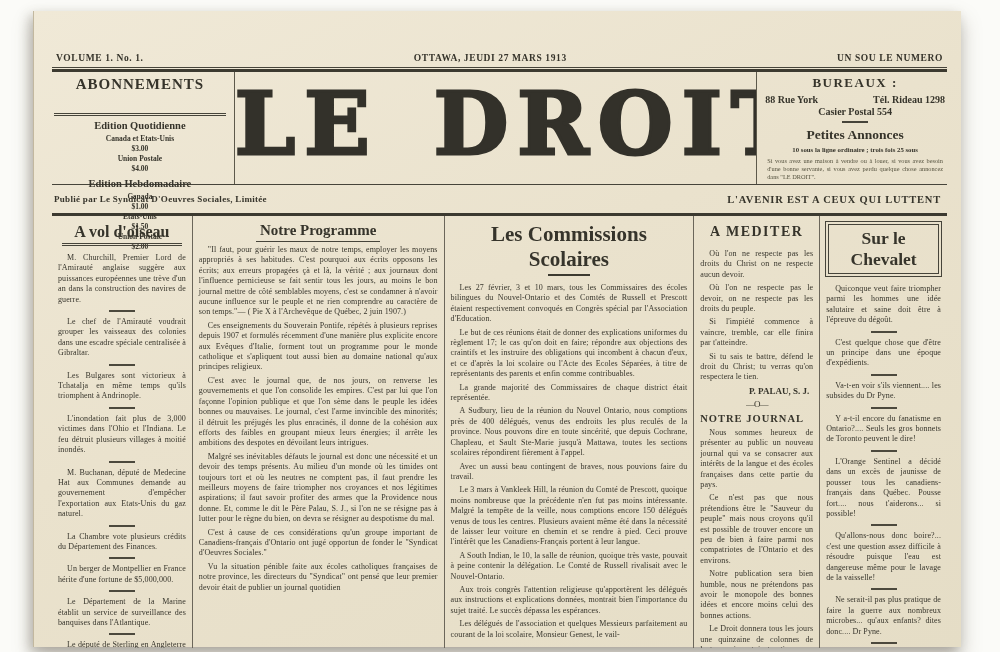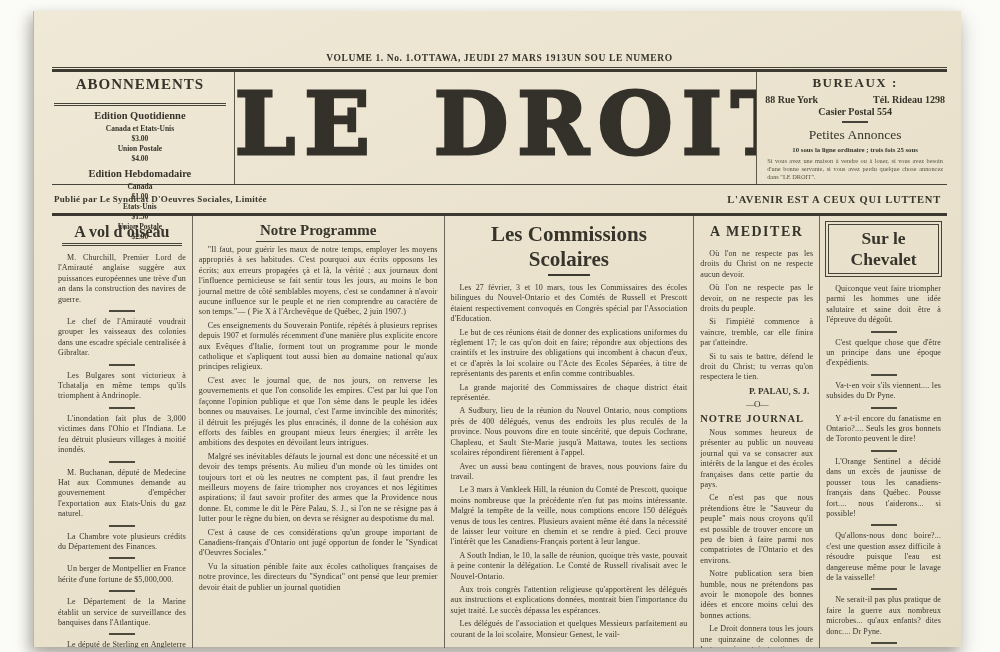--- a/index.html
+++ b/index.html
@@ -11,47 +11,47 @@
   }
   .paper {
     position:absolute; left:33px; top:11px; width:928px; height:636px;
     background:linear-gradient(155deg,#f0e9d7 0%, #eae2cd 45%, #e5ddc6 100%);
     box-shadow:0 10px 18px rgba(95,88,70,.38), -4px 4px 10px rgba(95,88,70,.25);
     border-left:1px solid #c2b89f;
     color:#36342b;
     padding:42px 14px 0 18px;
   }
   
-  .topbar { display:flex; justify-content:center; align-items:baseline;
+  .topbar { display:flex; justify-content:space-between; align-items:baseline;
     font-weight:bold; font-size:9.5px; letter-spacing:.6px; padding:0 4px 4px 4px; }
   .toprule { border-top:1px solid #46443a; border-bottom:3px solid #3c3a30; height:5px; }
   
   .header { display:flex; height:112px; }
   .h-left  { width:182px; padding:4px 8px 0 2px; }
   .h-center{ width:524px; border-left:1px solid #5d594b; border-right:1px solid #5d594b;
              text-align:center; overflow:hidden; }
   .h-right { width:190px; padding:3px 2px 0 8px; }
   .masthead {
     font-family:"DejaVu Serif", serif; font-weight:bold;
     font-size:86px; line-height:104px; letter-spacing:9px; word-spacing:16px;
     color:#33312a; -webkit-text-stroke:3px #33312a; white-space:nowrap;
   }
   .ab-title { text-align:center; font-weight:bold; font-size:15px; letter-spacing:1px;
-    border-bottom:3px double #46443a; padding-bottom:10px; margin-bottom:4px; }
+    border-bottom:3px double #46443a; padding-bottom:20px; margin-bottom:4px; }
   .ab-ed { text-align:center; font-weight:bold; font-size:10.5px; margin:4px 0 3px; }
   .ab-rows { font-size:7.5px; font-weight:bold; }
   .ab-row { display:flex; align-items:center; line-height:10px; padding:0 2px;flex-direction:column; }
   .dash-fill { flex:1; height:1px; margin:0 5px;
     background-image:repeating-linear-gradient(to right, transparent 0 9px, #46443a 9px 13px);
   }
   .bx-title { text-align:center; font-weight:bold; font-size:13px; letter-spacing:1.5px; }
   .bx-line1 { display:flex; justify-content:space-between; font-weight:bold; font-size:10px; margin-top:3px; }
   .bx-line2 { text-align:center; font-weight:bold; font-size:10px; margin-top:1px; }
   .bx-sep { width:26px; border-top:2px solid #46443a; margin:4px auto; }
-  .bx-ann { text-align:center; font-weight:normal; font-size:13.5px; }
+  .bx-ann { text-align:center; font-weight:bold; font-size:13.5px; }
   .bx-rate { text-align:center; font-weight:bold; font-size:6.8px; margin-top:3px; }
   .bx-note { font-size:6.3px; line-height:8px; text-align:justify; margin-top:4px; color:#55523f; padding:0 2px; }
   
   .pubstrip { display:flex; justify-content:space-between; align-items:center;
     border-top:1px solid #46443a; border-bottom:3px solid #3c3a30;
     padding:3px 6px 3px 2px; height:32px; }
   .pub-left { font-weight:bold; font-size:9px; letter-spacing:.3px; }
   .pub-right{ font-weight:bold; font-size:10.5px; letter-spacing:.8px; }
   
   .bodycols { display:flex; height:432px; overflow:hidden; }

